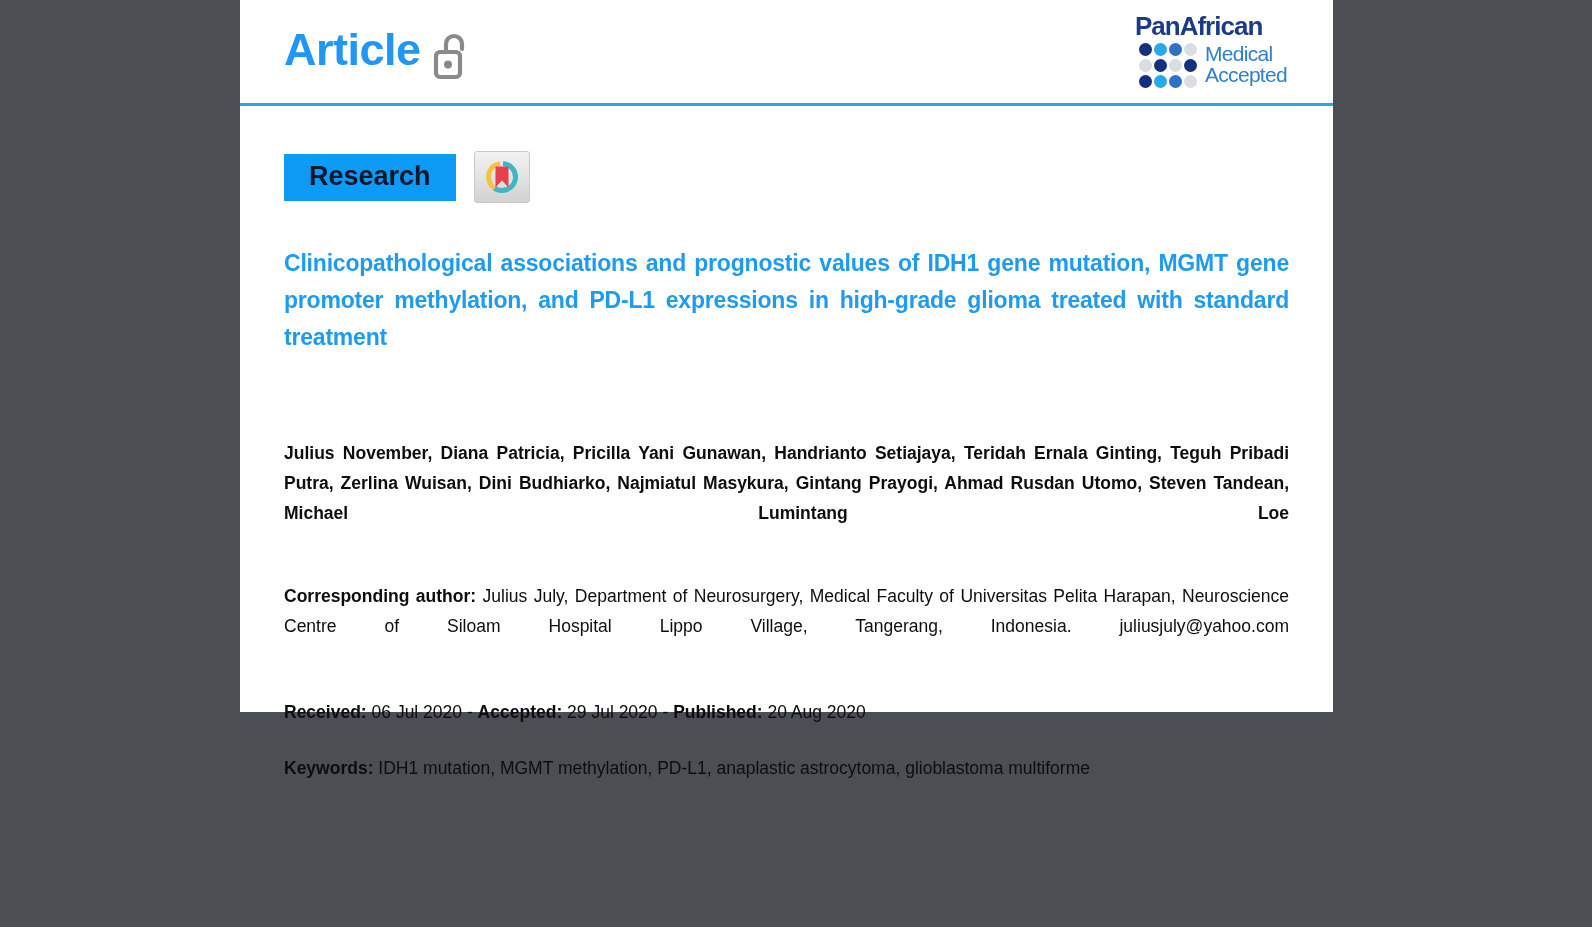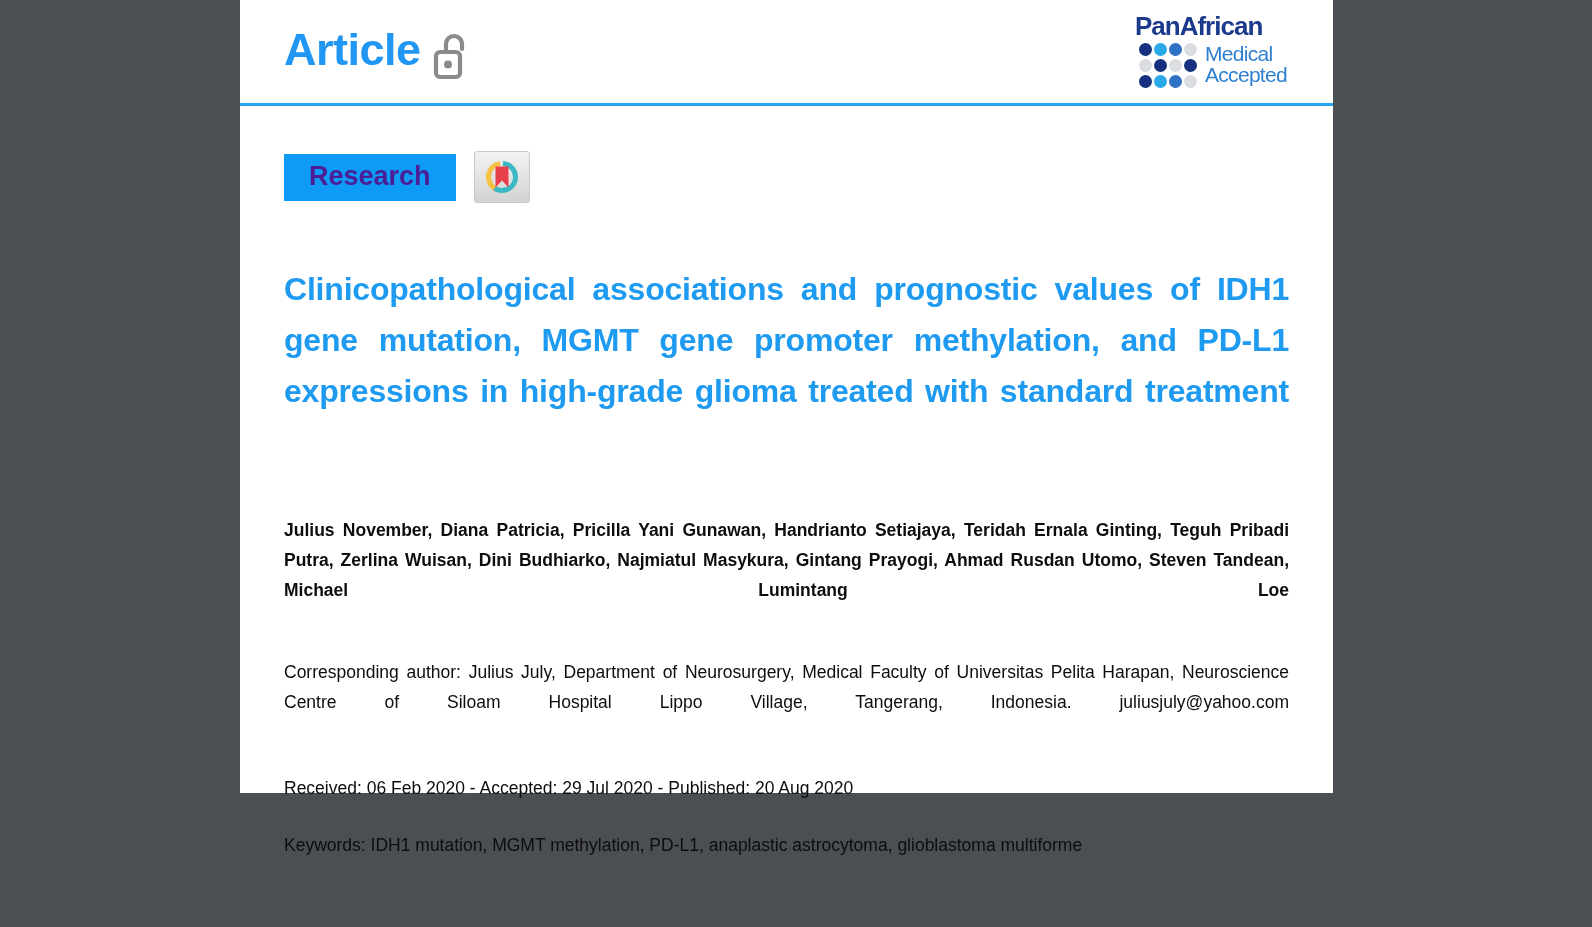--- a/index.html
+++ b/index.html
@@ -13,21 +13,21 @@
     font-family: "Liberation Sans", sans-serif;
     overflow: hidden;
   }
 
   
   #page {
     position: absolute;
     left: 240px;
     top: 0;
     width: 1093px;
-    height: 793px;
+    height: 712px;
     background: #ffffff;
     box-sizing: border-box;
   }
 
   
   #masthead {
     position: relative;
     height: 106px;
     border-bottom: 3px solid #27a4f2;
     box-sizing: border-box;
@@ -101,21 +101,21 @@
   }
 
   
   #badge-row {
     display: flex;
     align-items: center;
     margin-top: 45px;
   }
   #research-badge {
     background: #0d9bf5;
-    color: #4c1d95;
+    color: #0f172a;
     font-size: 27px;
     font-weight: bold;
     padding: 9px 25px 11px 25px;
     line-height: 1;
     letter-spacing: 0px;
   }
   #altmetric-badge {
     margin-left: 18px;
     width: 56px;
     height: 52px;
@@ -123,22 +123,22 @@
     border: 1px solid #c9c9c9;
     border-radius: 3px;
     display: flex;
     align-items: center;
     justify-content: center;
     box-sizing: border-box;
   }
 
   
   #title {
-    margin-top: 61px;
-    font-size: 32px;
+    margin-top: 42px;
+    font-size: 23px;
     font-weight: bold;
     color: #1e9bf0;
     line-height: 1.6;
     text-align: justify;
     text-justify: inter-word;
     letter-spacing: -0.2px;
   }
   #title::after {
     content: "";
     display: inline-block;
@@ -171,21 +171,21 @@
   }
   .meta-para.nojust {
     text-align: left;
   }
   .meta-para::after {
     content: "";
     display: inline-block;
     width: 100%;
   }
   .meta-para.nojust::after { display: none; }
-  .lbl { font-weight: normal; }
+  .lbl { font-weight: bold; }
 
   #dates { margin-top: 26px; }
   #keywords { margin-top: 26px; }
 </style>
 </head>
 <body>
 
 <div id="page">
 
   <div id="masthead">
@@ -238,18 +238,18 @@
         </svg>
       </div>
     </div>
 
     <div id="title">Clinicopathological associations and prognostic values of IDH1 gene mutation, MGMT gene promoter methylation, and PD-L1 expressions in high-grade glioma treated with standard treatment</div>
 
     <div id="authors">Julius November, Diana Patricia, Pricilla Yani Gunawan, Handrianto Setiajaya, Teridah Ernala Ginting, Teguh Pribadi Putra, Zerlina Wuisan, Dini Budhiarko, Najmiatul Masykura, Gintang Prayogi, Ahmad Rusdan Utomo, Steven Tandean, Michael Lumintang Loe</div>
 
     <div class="meta-para" id="corresponding"><span class="lbl">Corresponding author:</span><span> Julius July, Department of Neurosurgery, Medical Faculty of Universitas Pelita Harapan, Neuroscience Centre of Siloam Hospital Lippo Village, Tangerang, Indonesia. juliusjuly@yahoo.com</span></div>
 
-    <div class="meta-para nojust" id="dates"><span class="lbl">Received:</span><span> 06 Feb 2020</span><span>  -  </span><span class="lbl">Accepted:</span><span> 29 Jul 2020</span><span>  -  </span><span class="lbl">Published:</span><span> 20 Aug 2020</span></div>
+    <div class="meta-para nojust" id="dates"><span class="lbl">Received:</span><span> 06 Jul 2020</span><span>  -  </span><span class="lbl">Accepted:</span><span> 29 Jul 2020</span><span>  -  </span><span class="lbl">Published:</span><span> 20 Aug 2020</span></div>
 
     <div class="meta-para nojust" id="keywords"><span class="lbl">Keywords:</span><span> IDH1 mutation, MGMT methylation, PD-L1, anaplastic astrocytoma, glioblastoma multiforme</span></div>
 
   </div>
 </div>
 
 </body></html>

